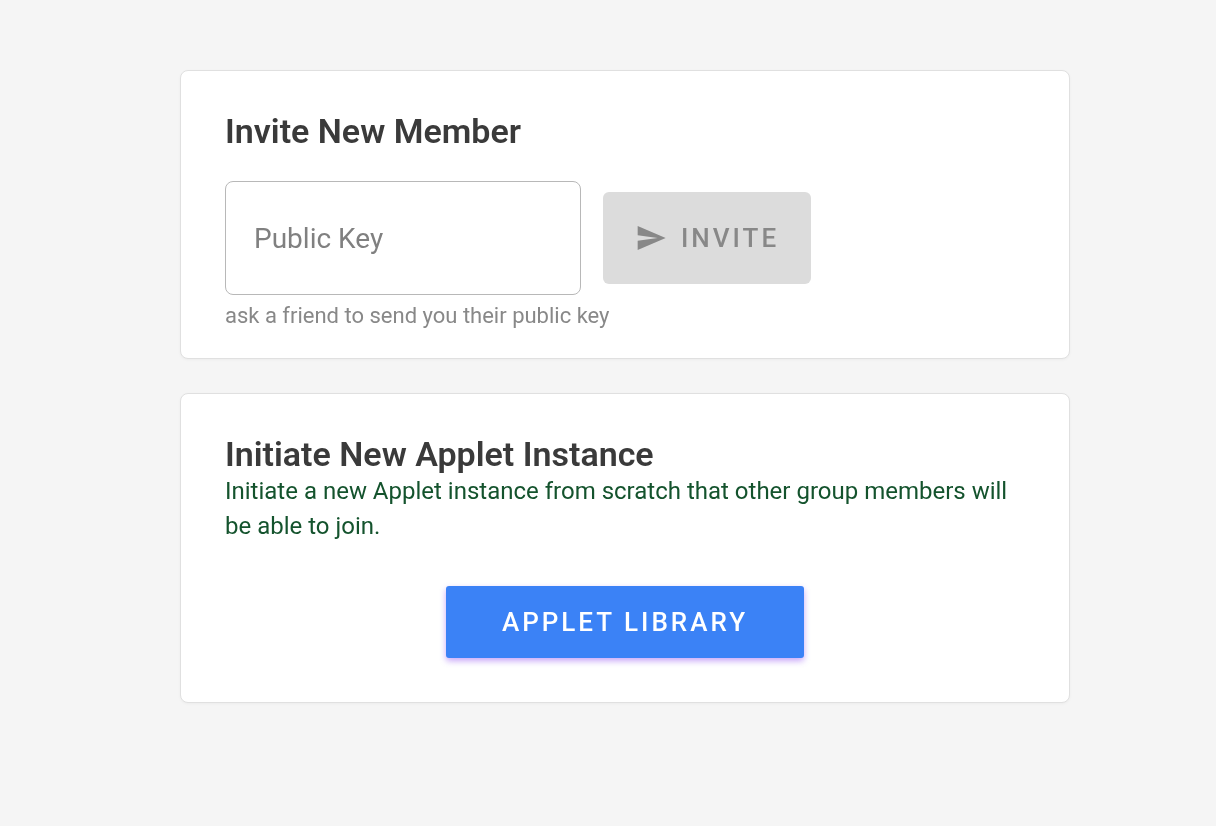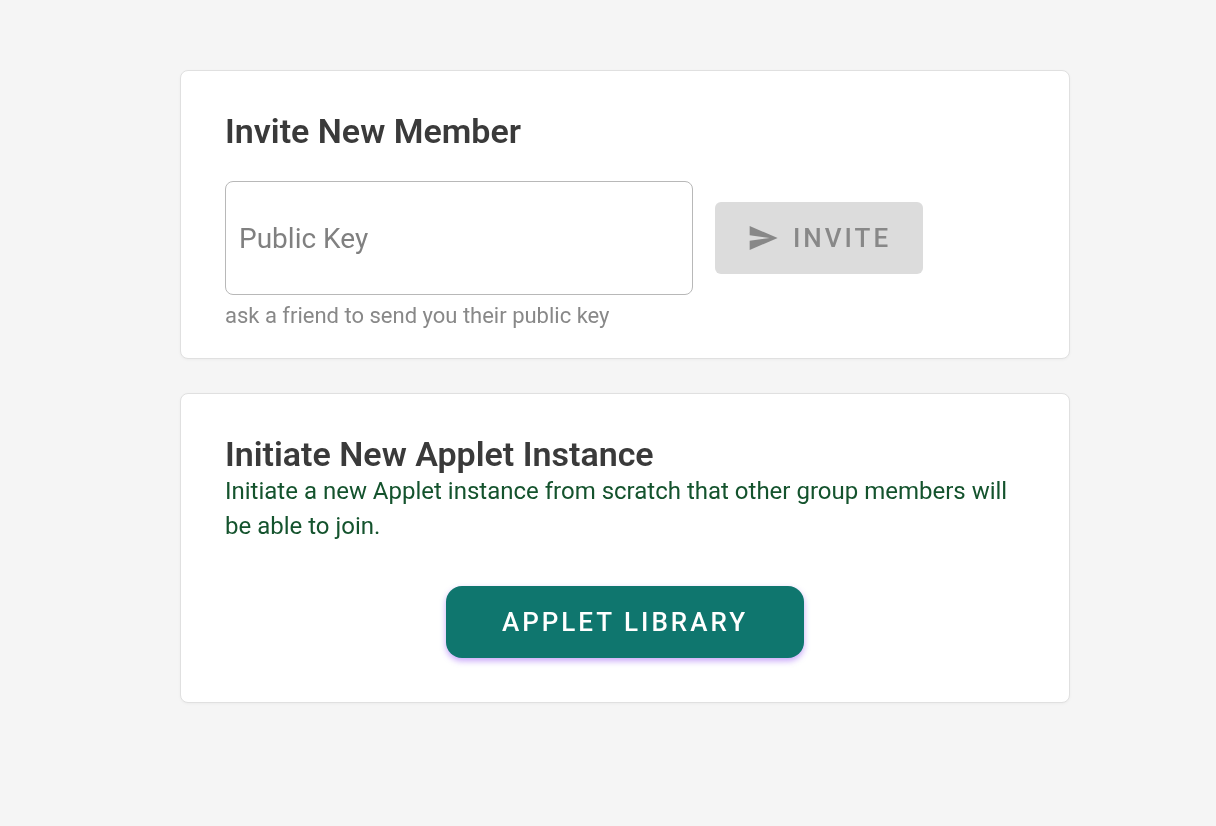--- a/index.html
+++ b/index.html
@@ -32,42 +32,42 @@
       color: #3a3a3a;
       margin-bottom: 30px;
     }
     .input-row {
       display: flex;
       align-items: center;
       gap: 22px;
       margin-bottom: 8px;
     }
     .text-input {
-      width: 468px;
+      width: 356px;
       height: 114px;
       border: 1px solid #b8b8b8;
       border-radius: 8px;
-      padding: 0 13px;
+      padding: 0 28px;
       font-size: 28px;
       color: #ec4899;
       outline: none;
       font-family: inherit;
     }
     .text-input::placeholder {
       color: #808080;
     }
     .invite-btn {
       display: inline-flex;
       align-items: center;
       justify-content: flex-start;
       gap: 14px;
       background: #dcdcdc;
       border: none;
       border-radius: 6px;
-      height: 72px;
+      height: 92px;
       padding: 0 32px;
       cursor: pointer;
       font-family: inherit;
     }
     .invite-btn-label {
       font-size: 26px;
       letter-spacing: 3px;
       color: #888888;
       font-weight: 500;
     }
@@ -84,24 +84,24 @@
     .card-desc {
       font-size: 24px;
       color: #14532d;
       line-height: 1.45;
       margin-top: -8px;
       margin-bottom: 42px;
     }
     .primary-btn {
       display: block;
       margin: 0 auto;
-      background: #0f766e;
+      background: #3b82f6;
       color: #ffffff;
       border: none;
-      border-radius: 16px;
+      border-radius: 3px;
       height: 72px;
       padding: 0 56px;
       font-size: 26px;
       letter-spacing: 3px;
       font-weight: 500;
       cursor: pointer;
       box-shadow: 0 3px 6px rgba(98,0,238,0.35);
       font-family: inherit;
     }
     .card-2 {

